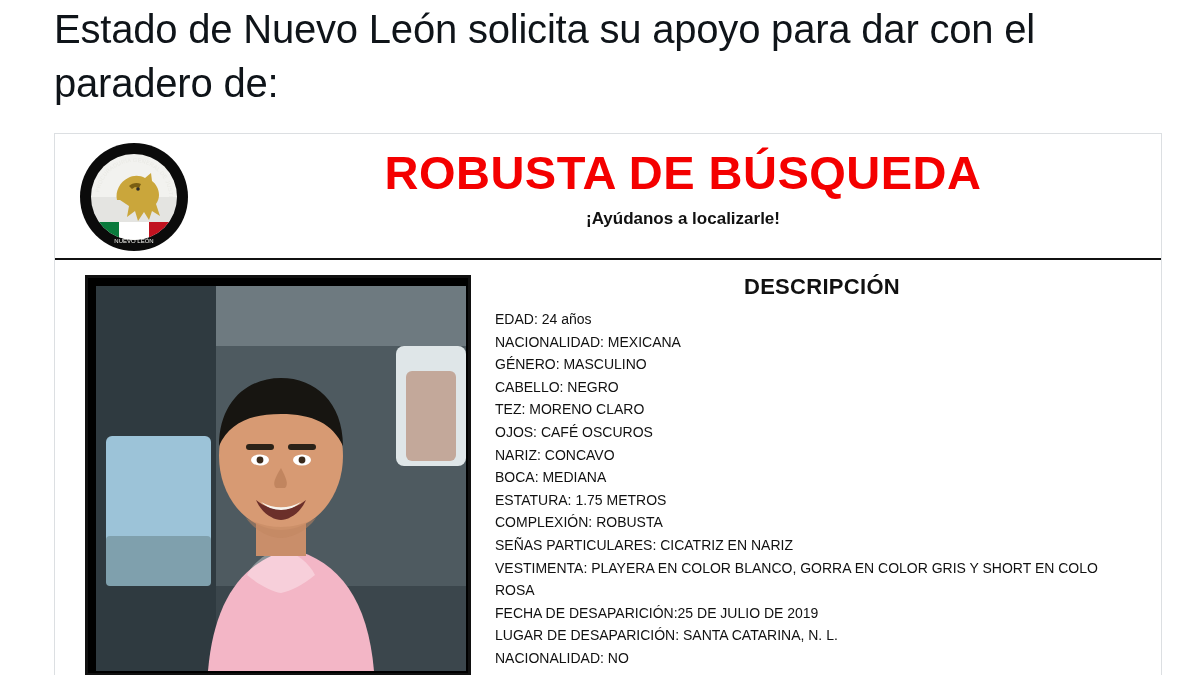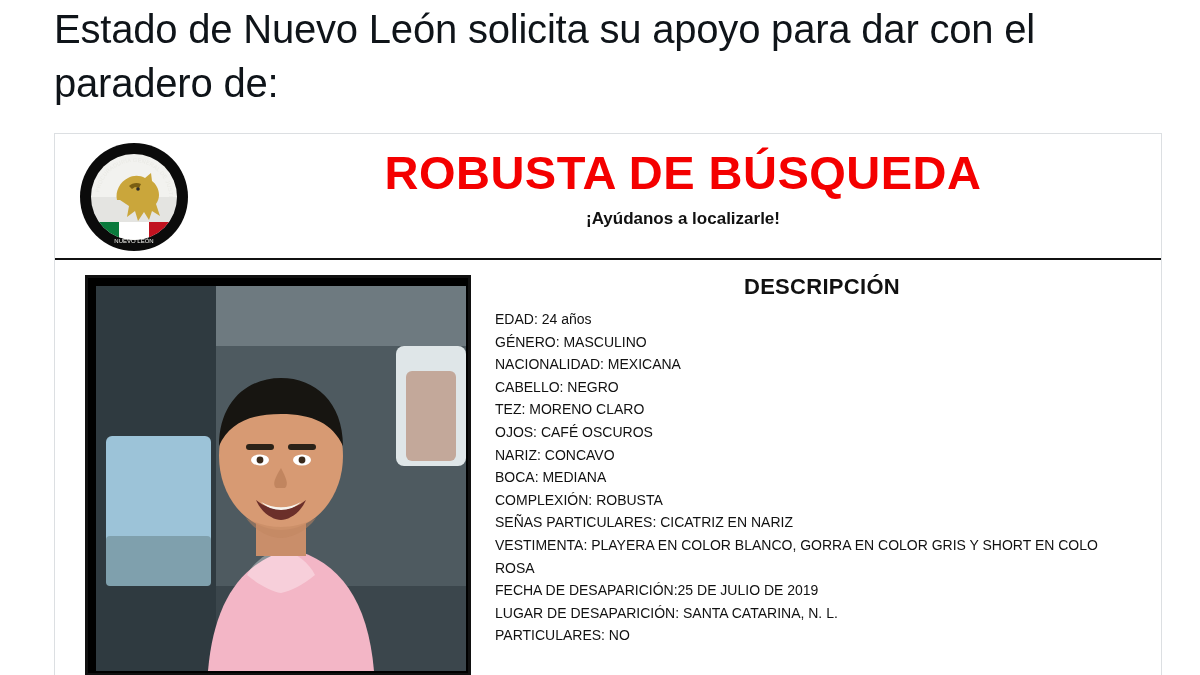--- a/index.html
+++ b/index.html
@@ -243,31 +243,32 @@
 
             <path d="M150 232c22 12 48 12 70 0-10 14-25 20-35 20s-25-6-35-20z" fill="#c2865f" opacity="0.5"></path>
           </svg>
         </div>
       </div>
 
       <div class="desc">
         <div class="desc-title">DESCRIPCIÓN</div>
         <ul class="desc-list">
           <li>EDAD: 24 años</li>
+          <li>NACIONALIDAD: MEXICANA</li>
           <li>GÉNERO: MASCULINO</li>
-          <li>NACIONALIDAD: MEXICANA</li>
           <li>CABELLO: NEGRO</li>
           <li>TEZ: MORENO CLARO</li>
           <li>OJOS: CAFÉ OSCUROS</li>
           <li>NARIZ: CONCAVO</li>
           <li>BOCA: MEDIANA</li>
+          <li>ESTATURA: 1.75 METROS</li>
           <li>COMPLEXIÓN: ROBUSTA</li>
           <li>SEÑAS PARTICULARES: CICATRIZ EN NARIZ</li>
           <li class="wrap">VESTIMENTA: PLAYERA EN COLOR BLANCO, GORRA EN COLOR GRIS Y SHORT EN COLO ROSA</li>
           <li>FECHA DE DESAPARICIÓN:25 DE JULIO DE 2019</li>
           <li>LUGAR DE DESAPARICIÓN: SANTA CATARINA, N. L.</li>
-          <li>PARTICULARES: NO</li>
+          <li>NACIONALIDAD: NO</li>
         </ul>
       </div>
 
     </div>
   </div>
 </div>
 
 </body></html>

